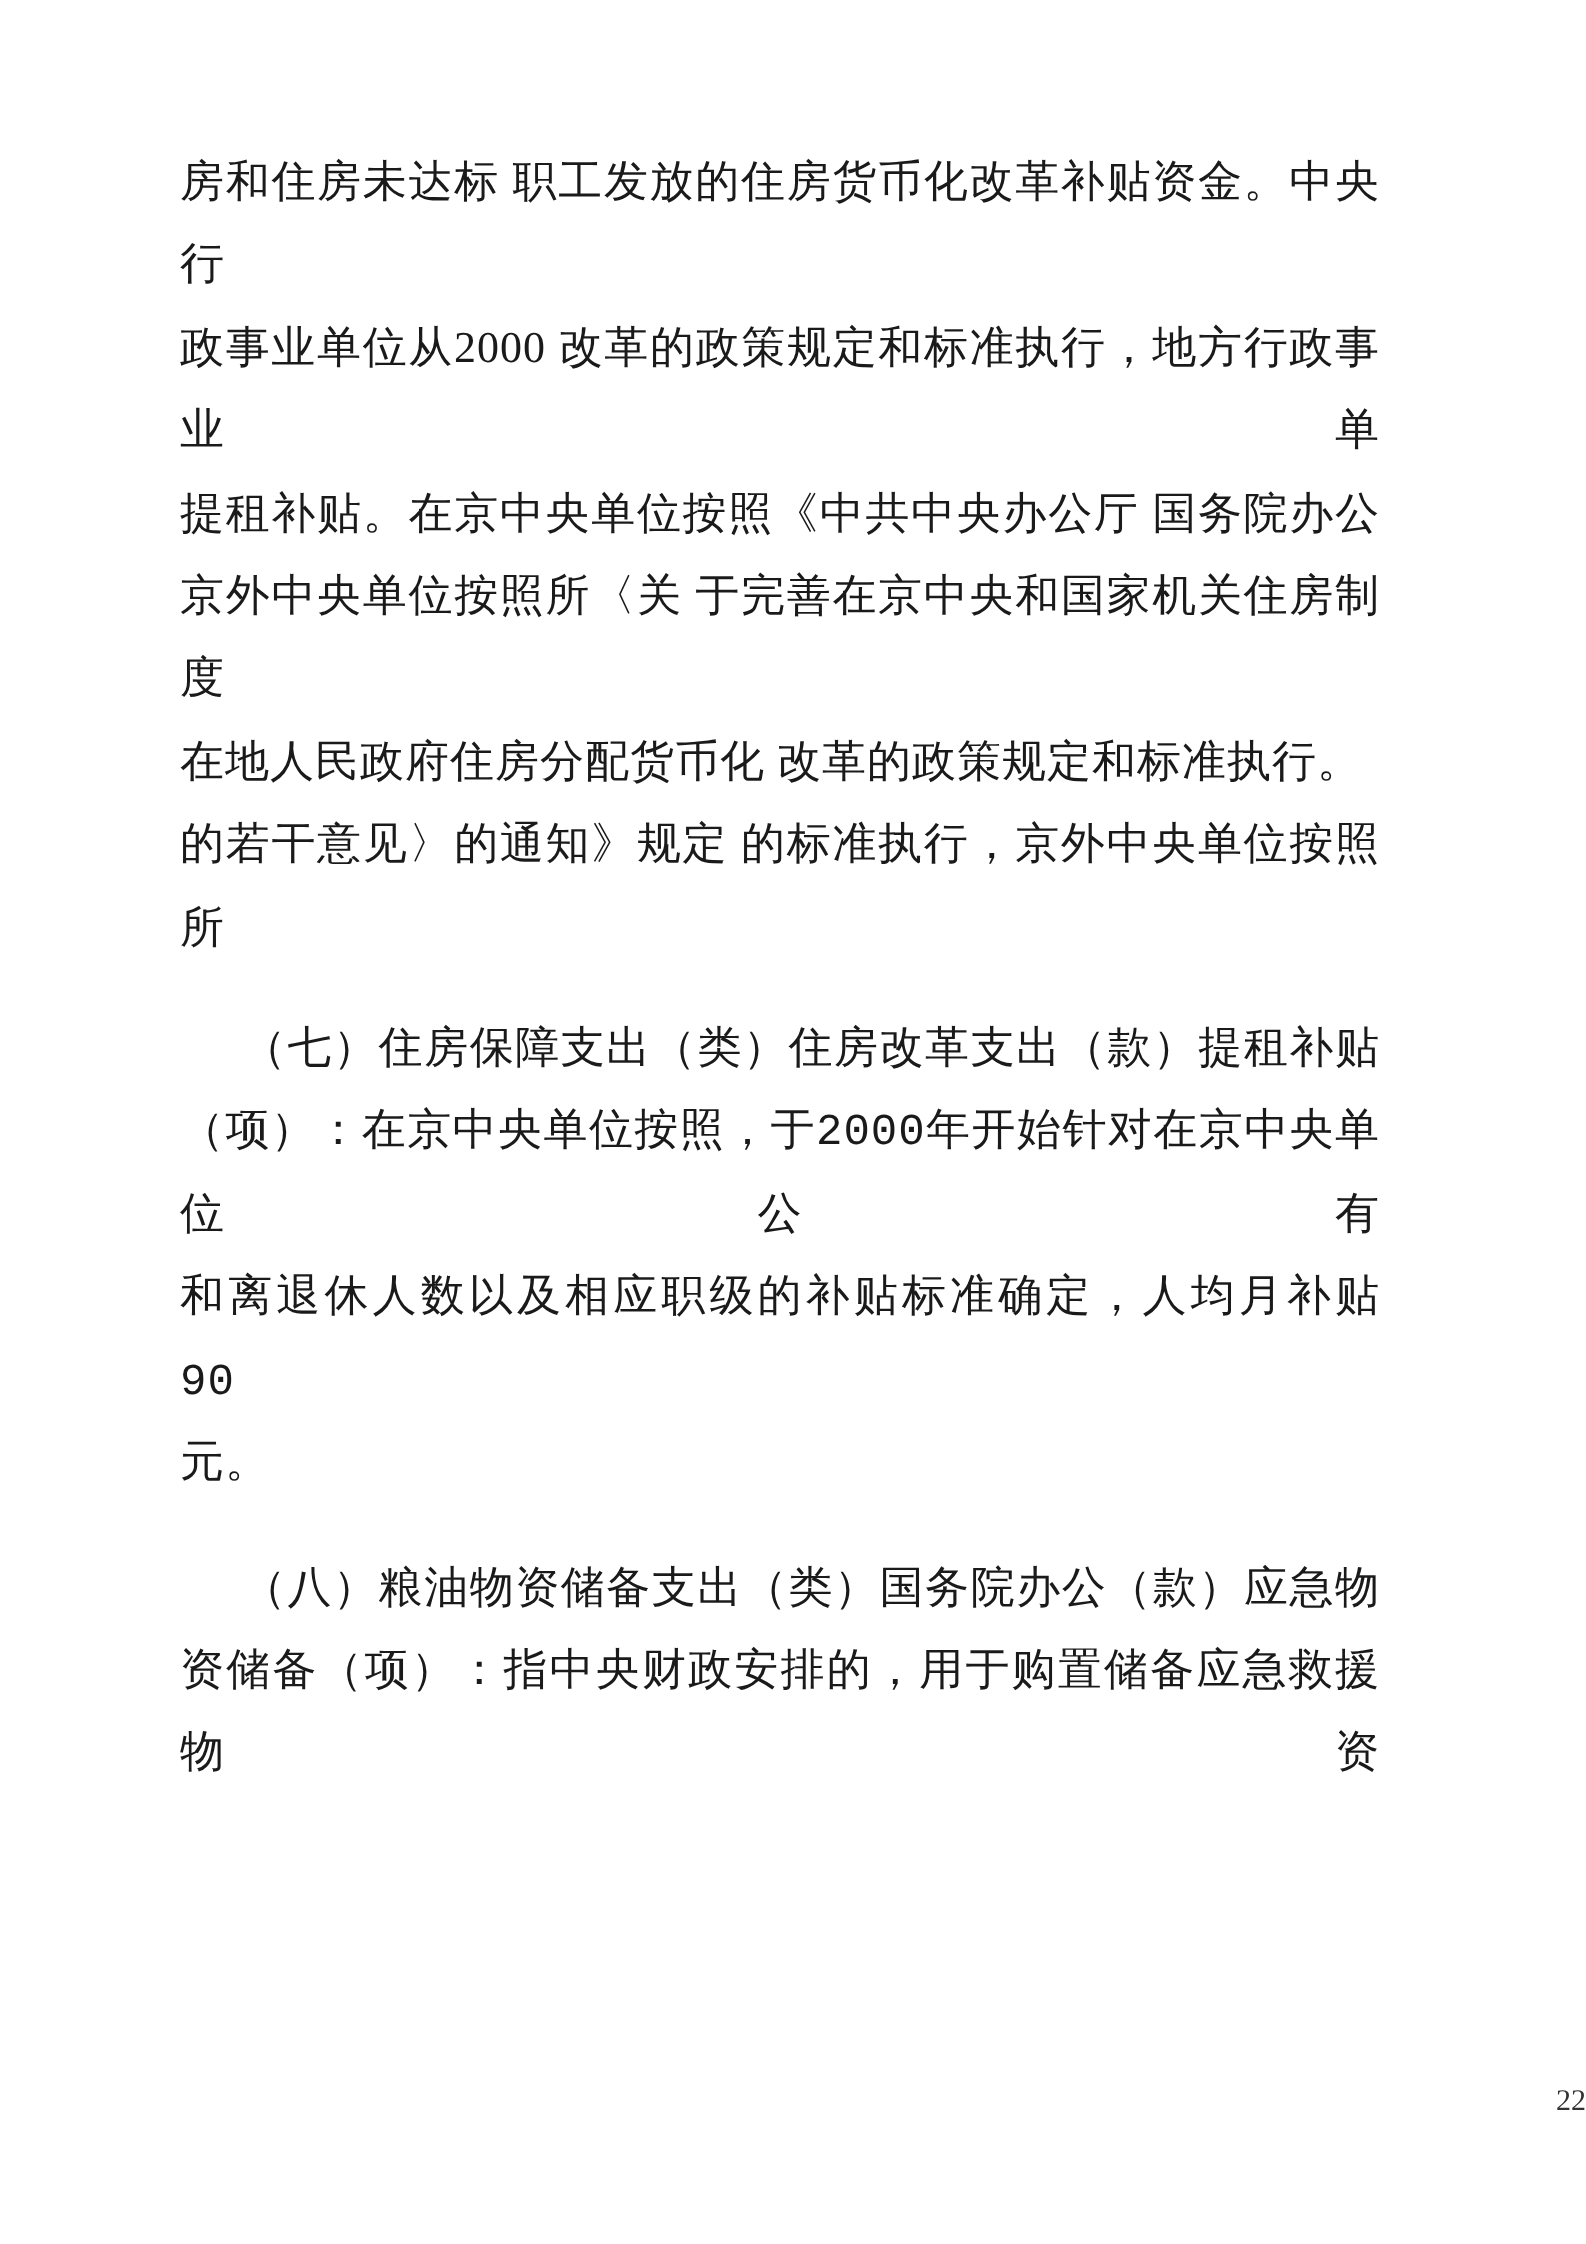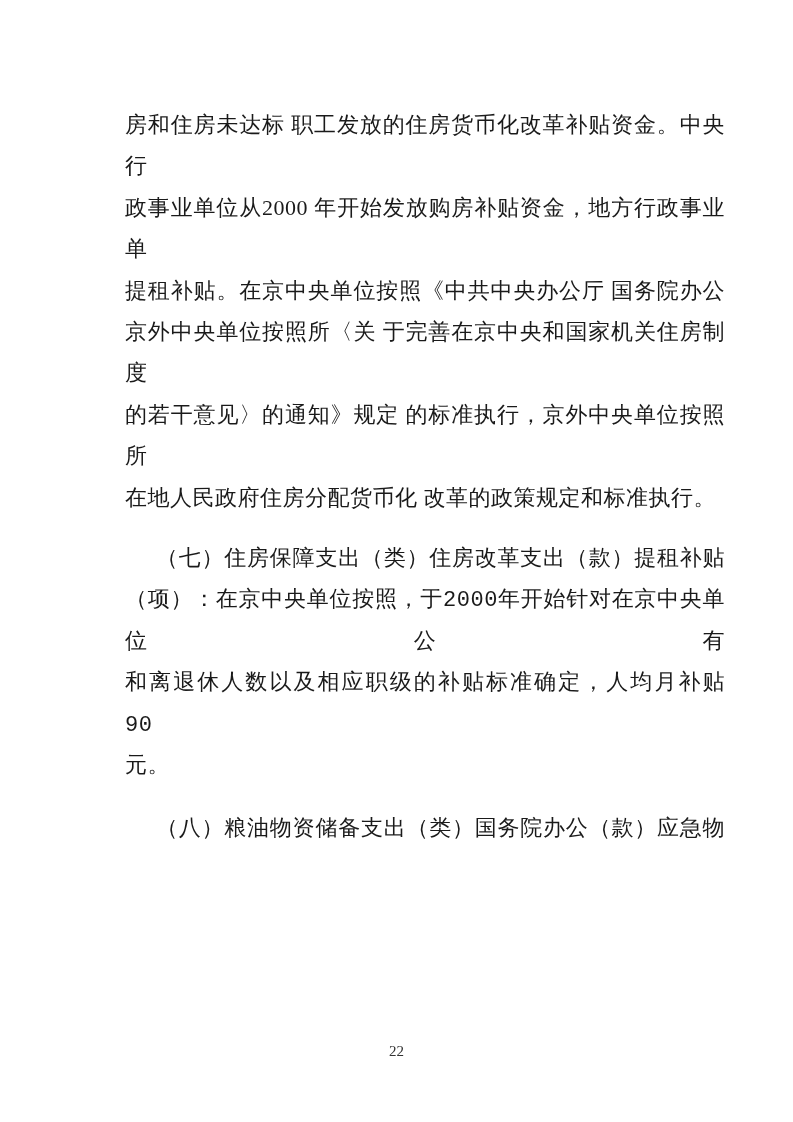--- a/index.html
+++ b/index.html
@@ -18,23 +18,22 @@
   .page {
     position: absolute;
     left: 0; top: 0;
     width: 793px;
     height: 1122px;
     background: #ffffff;
   }
   .doc-body {
     position: absolute;
     left: 90px;
-    top: 104px;
+    top: 70px;
     width: 600px;
-    margin-left: 35px;
   }
   .paragraph {
     margin: 0;
     padding: 0;
   }
   .paragraph + .paragraph {
     margin-top: 21px;
     font-family: Liberation Mono, monospace;
   }
   .line {
@@ -50,44 +49,45 @@
     text-align-last: justify;
   }
   .line.first-indent {
     text-indent: 31px;
   }
   .page-footer {
     position: absolute;
     left: 0;
     top: 1042px;
     width: 793px;
-    text-align: center;
+    text-align: right;
     font-size: 15px;
     line-height: 18px;
     color: #333333;
     font-family: "Liberation Serif", "DejaVu Serif", serif;
   }
 </style>
 </head>
 <body>
 
 <div class="page">
   <div class="doc-body">
       <div class="paragraph">
         <div class="line fill">房和住房未达标 职工发放的住房货币化改革补贴资金。中央行</div>
-        <div class="line fill">政事业单位从2000 年开始发放购房补贴资金，地方行政事业单</div>
+        <div class="line fill">政事业单位从2000 改革的政策规定和标准执行，地方行政事业单</div>
         <div class="line fill">提租补贴。在京中央单位按照《中共中央办公厅 国务院办公</div>
         <div class="line fill">京外中央单位按照所〈关 于完善在京中央和国家机关住房制度</div>
+        <div class="line">在地人民政府住房分配货币化 改革的政策规定和标准执行。</div>
         <div class="line fill">的若干意见〉的通知》规定 的标准执行，京外中央单位按照所</div>
-        <div class="line">在地人民政府住房分配货币化 改革的政策规定和标准执行。</div>
       </div>
       <div class="paragraph">
         <div class="line fill first-indent">（七）住房保障支出（类）住房改革支出（款）提租补贴</div>
         <div class="line fill">（项）：在京中央单位按照，于2000年开始针对在京中央单位公有</div>
         <div class="line">和离退休人数以及相应职级的补贴标准确定，人均月补贴 90</div>
         <div class="line">元。</div>
       </div>
       <div class="paragraph">
         <div class="line fill first-indent">（八）粮油物资储备支出（类）国务院办公（款）应急物</div>
+        <div class="line fill">资储备（项）：指中央财政安排的，用于购置储备应急救援物资</div>
       </div>
     </div>
   <div class="page-footer">22</div>
 </div>
 
 </body></html>

